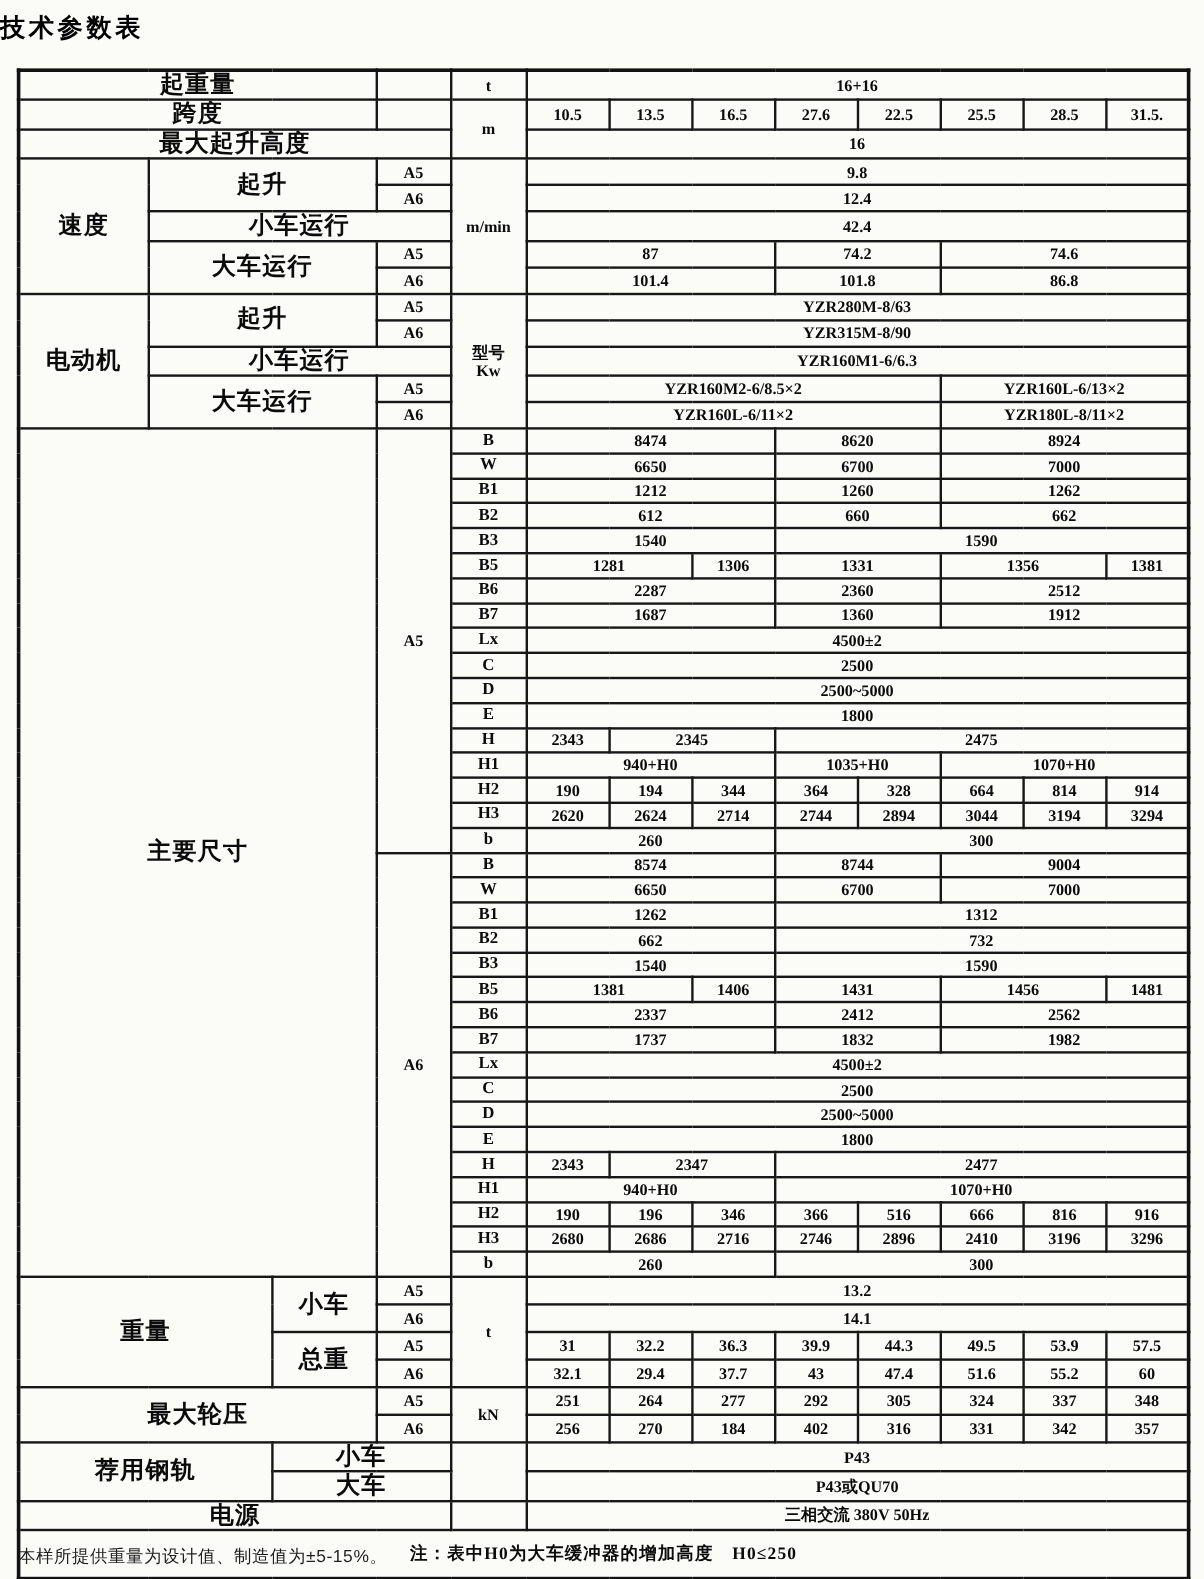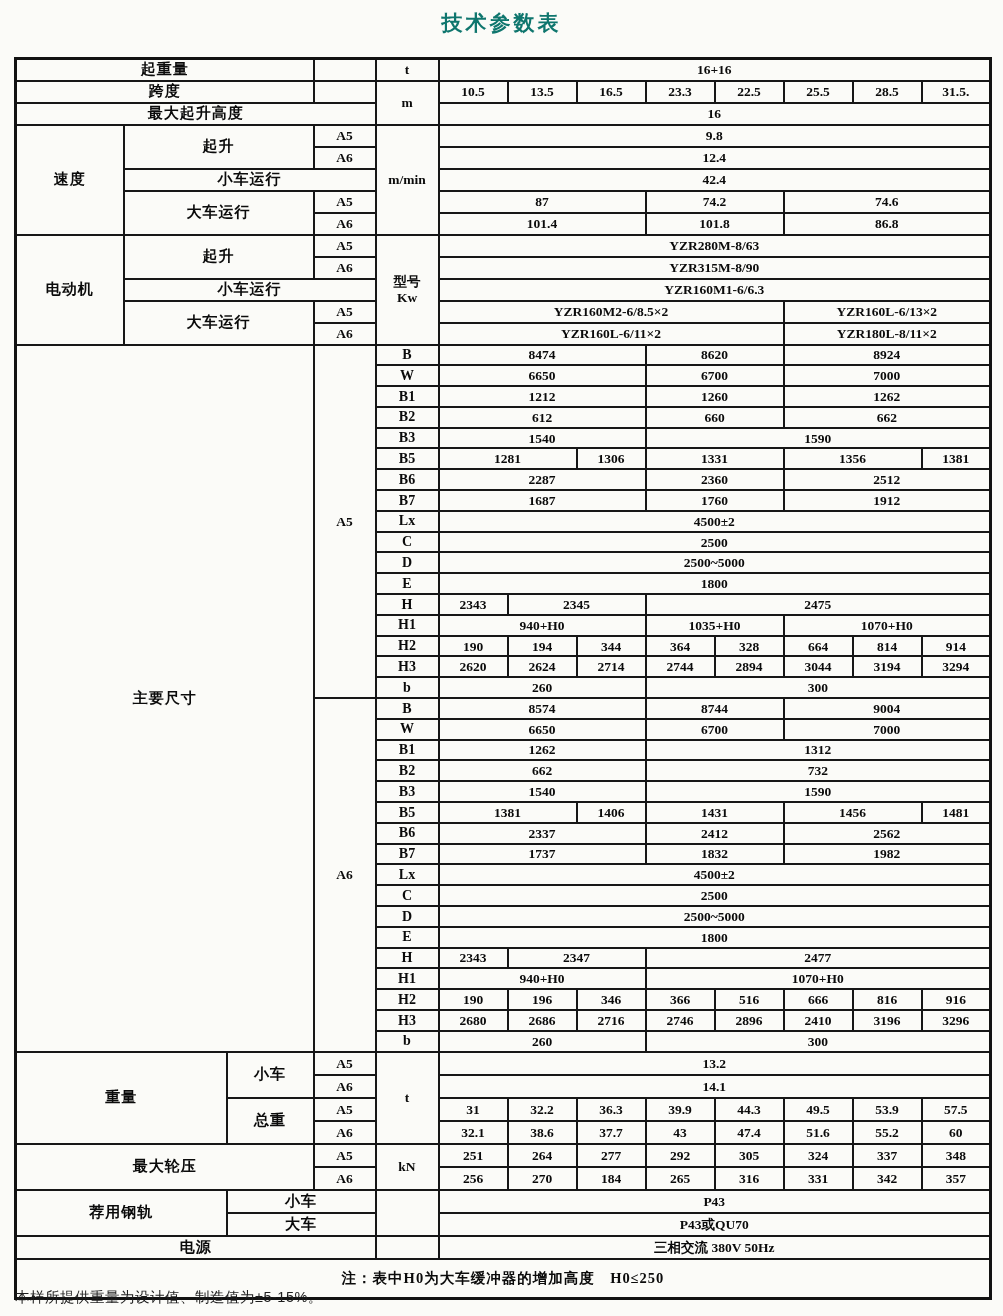--- a/index.html
+++ b/index.html
@@ -12,25 +12,25 @@
     position: relative;
     background: #fbfbf8;
     font-family: "Liberation Sans", sans-serif;
     color: #0c0c0c;
   }
   .doc-title {
     position: absolute;
     top: 9px;
     left: 0;
     width: 100%;
-    text-align: center;
+    text-align: left;
     font-size: 21px;
     font-weight: bold;
     letter-spacing: 3px;
-    color: #0f766e;
+    color: #000000;
     font-family: Liberation Serif, serif;
   }
   table.params {
     position: absolute;
     left: 14px;
     top: 57px;
     border-collapse: collapse;
     table-layout: fixed;
     border: 3px solid #121212;
   }
@@ -42,21 +42,21 @@
     font-family: "Liberation Serif", serif;
     font-weight: bold;
     font-size: 13.5px;
     line-height: 1.12;
     color: #0b0b0b;
     overflow: hidden;
     white-space: pre-line;
   }
   table.params td.section-label,
   table.params td.sub-label {
-    font-size: 15px;
+    font-size: 20px;
     letter-spacing: 1px;
   }
   table.params td.unit {
     font-size: 13.5px;
   }
   table.params td.dim-label {
     font-size: 14px;
   }
   table.params td.table-note {
     font-size: 14.5px;
@@ -113,21 +113,21 @@
         <td class="unit">t</td>
         <td colspan="8" class="value">16+16</td>
       </tr>
       <tr>
         <td colspan="3" class="section-label">跨度</td>
         <td class="empty-cell"></td>
         <td rowspan="2" class="unit">m</td>
         <td class="value">10.5</td>
         <td class="value">13.5</td>
         <td class="value">16.5</td>
-        <td class="value">23.3</td>
+        <td class="value">27.6</td>
         <td class="value">22.5</td>
         <td class="value">25.5</td>
         <td class="value">28.5</td>
         <td class="value">31.5.</td>
       </tr>
       <tr>
         <td colspan="4" class="section-label">最大起升高度</td>
         <td colspan="8" class="value">16</td>
       </tr>
       <tr>
@@ -226,21 +226,21 @@
       </tr>
       <tr class="dim-row">
         <td class="dim-label">B6</td>
         <td colspan="3" class="value">2287</td>
         <td colspan="2" class="value">2360</td>
         <td colspan="3" class="value">2512</td>
       </tr>
       <tr class="dim-row">
         <td class="dim-label">B7</td>
         <td colspan="3" class="value">1687</td>
-        <td colspan="2" class="value">1760</td>
+        <td colspan="2" class="value">1360</td>
         <td colspan="3" class="value">1912</td>
       </tr>
       <tr class="dim-row">
         <td class="dim-label">Lx</td>
         <td colspan="8" class="value">4500±2</td>
       </tr>
       <tr class="dim-row">
         <td class="dim-label">C</td>
         <td colspan="8" class="value">2500</td>
       </tr>
@@ -412,21 +412,21 @@
         <td class="value">36.3</td>
         <td class="value">39.9</td>
         <td class="value">44.3</td>
         <td class="value">49.5</td>
         <td class="value">53.9</td>
         <td class="value">57.5</td>
       </tr>
       <tr class="bottom-row">
         <td class="duty-class">A6</td>
         <td class="value">32.1</td>
-        <td class="value">38.6</td>
+        <td class="value">29.4</td>
         <td class="value">37.7</td>
         <td class="value">43</td>
         <td class="value">47.4</td>
         <td class="value">51.6</td>
         <td class="value">55.2</td>
         <td class="value">60</td>
       </tr>
       <tr class="bottom-row">
         <td colspan="3" rowspan="2" class="section-label">最大轮压</td>
         <td class="duty-class">A5</td>
@@ -438,21 +438,21 @@
         <td class="value">305</td>
         <td class="value">324</td>
         <td class="value">337</td>
         <td class="value">348</td>
       </tr>
       <tr class="bottom-row">
         <td class="duty-class">A6</td>
         <td class="value">256</td>
         <td class="value">270</td>
         <td class="value">184</td>
-        <td class="value">265</td>
+        <td class="value">402</td>
         <td class="value">316</td>
         <td class="value">331</td>
         <td class="value">342</td>
         <td class="value">357</td>
       </tr>
       <tr class="bottom-row">
         <td colspan="2" rowspan="2" class="section-label">荐用钢轨</td>
         <td colspan="2" class="sub-label">小车</td>
         <td rowspan="2" class="empty-cell"></td>
         <td colspan="8" class="value">P43</td>

